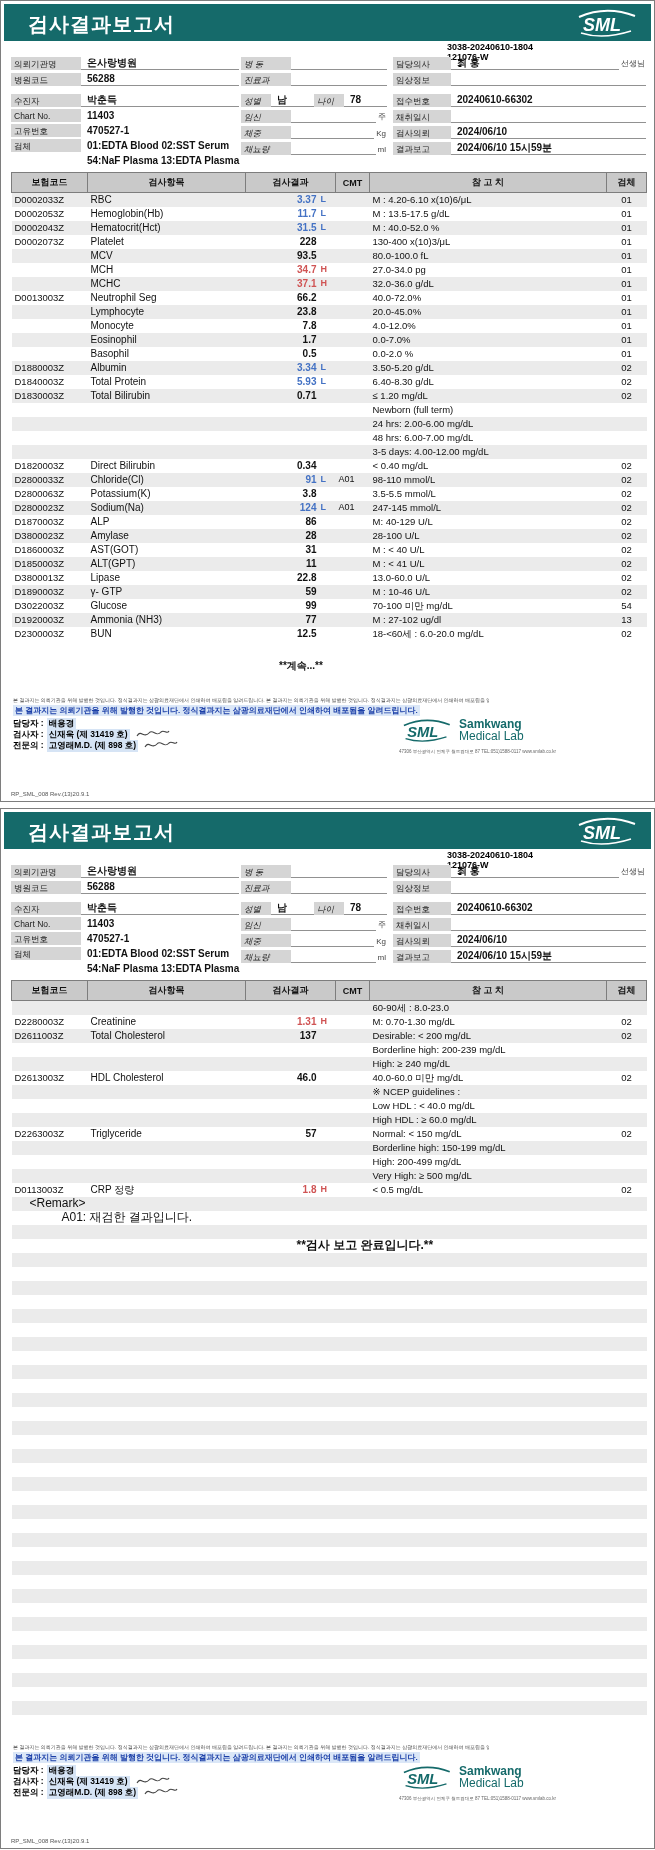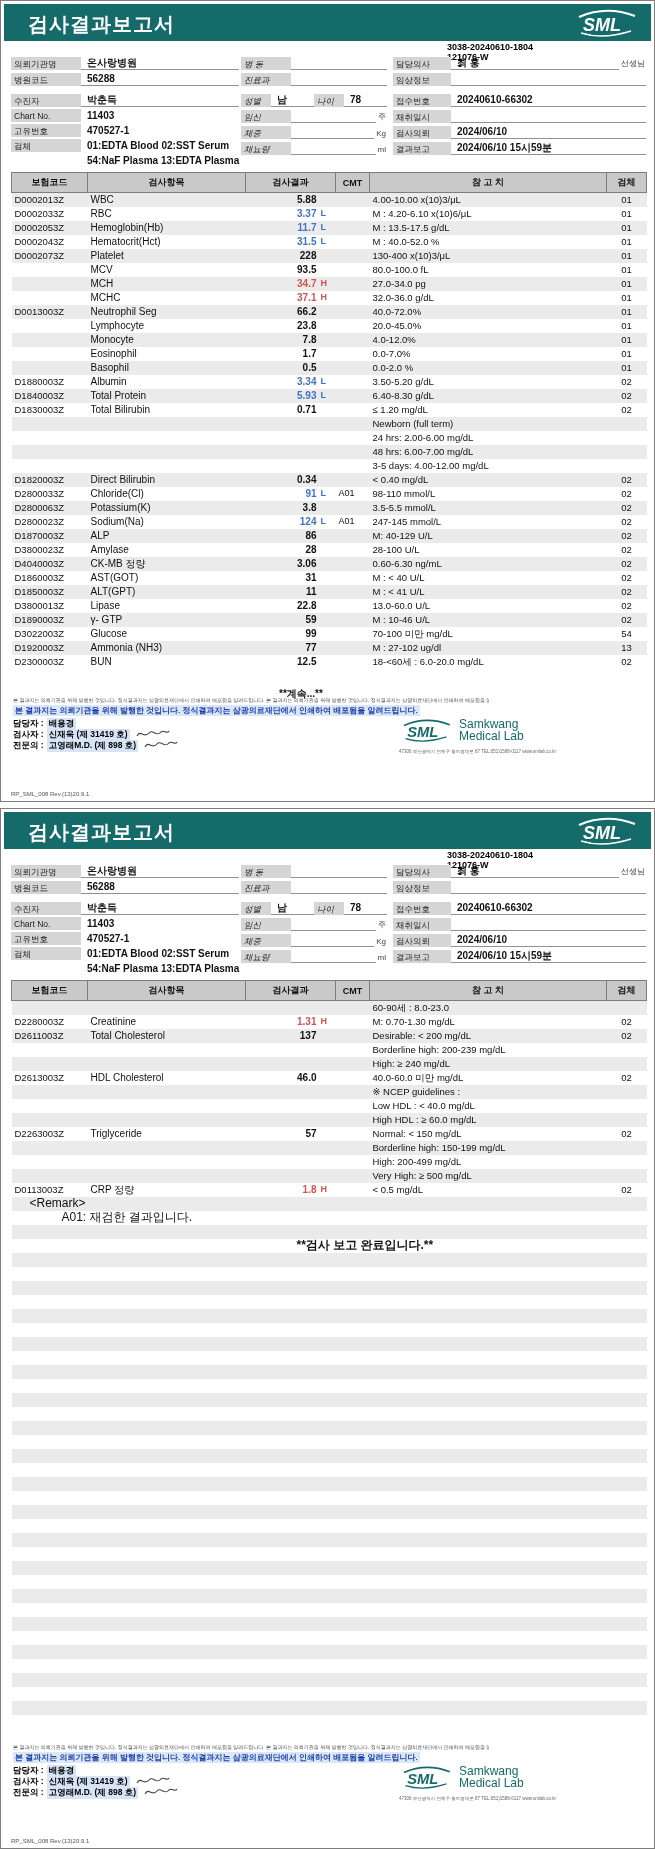--- a/index.html
+++ b/index.html
@@ -51,21 +51,21 @@
   
   .pfooter{position:absolute;left:0;right:0;bottom:4px;height:100px;}
   .tinyline{position:absolute;left:12px;top:0;right:165px;font-size:5px;line-height:6px;color:#444;white-space:nowrap;overflow:hidden;}
   .notice{position:absolute;left:12px;top:8px;font-size:8px;font-weight:bold;color:#1b3fa8;background:#dbe7f7;padding:0 2px;white-space:nowrap;}
   .staff{position:absolute;left:12px;top:22px;}
   .staff .sline{display:flex;align-items:center;font-size:8.5px;font-weight:bold;height:10px;margin-bottom:1px;color:#000;}
   .staff .sval{background:#d6e4f5;margin-left:3px;padding:0 2px;}
   .staff svg{margin-left:6px;}
   .flogo{position:absolute;left:398px;top:20px;display:flex;align-items:center;}
   .fname{margin-left:6px;line-height:12px;}
-  .fname .n1{font-size:12px;font-weight:normal;color:var(--teal);}
+  .fname .n1{font-size:12px;font-weight:bold;color:var(--teal);}
   .fname .n2{font-size:12px;color:var(--teal);}
   .faddr{position:absolute;left:398px;top:52px;width:230px;font-size:4.5px;line-height:5.5px;color:#666;white-space:nowrap;overflow:hidden;}
   .formno{position:absolute;left:10px;bottom:0;font-size:6px;color:#555;}
 </style>
 </head>
 <body>
 
 <div class="page page-1">
   <div class="titlebar">
     <span class="title">검사결과보고서</span>
@@ -185,29 +185,20 @@
         <th>보험코드</th>
         <th>검사항목</th>
         <th colspan="2">검사결과</th>
         <th>CMT</th>
         <th>참 고 치</th>
         <th>검체</th>
       </tr>
     </thead>
     <tbody>
         <tr>
-          <td class="code">D0002013Z</td>
-          <td class="name">WBC</td>
-          <td class="result">5.88</td>
-          <td class="flag"></td>
-          <td class="cmt"></td>
-          <td class="ref">4.00-10.00 x(10)3/μL</td>
-          <td class="spec">01</td>
-        </tr>
-        <tr>
           <td class="code">D0002033Z</td>
           <td class="name">RBC</td>
           <td class="result res-L">3.37</td>
           <td class="flag flag-L">L</td>
           <td class="cmt"></td>
           <td class="ref">M : 4.20-6.10 x(10)6/μL</td>
           <td class="spec">01</td>
         </tr>
         <tr>
           <td class="code">D0002053Z</td>
@@ -416,29 +407,20 @@
           <td class="ref">M: 40-129 U/L</td>
           <td class="spec">02</td>
         </tr>
         <tr>
           <td class="code">D3800023Z</td>
           <td class="name">Amylase</td>
           <td class="result">28</td>
           <td class="flag"></td>
           <td class="cmt"></td>
           <td class="ref">28-100 U/L</td>
-          <td class="spec">02</td>
-        </tr>
-        <tr>
-          <td class="code">D4040003Z</td>
-          <td class="name">CK-MB 정량</td>
-          <td class="result">3.06</td>
-          <td class="flag"></td>
-          <td class="cmt"></td>
-          <td class="ref">0.60-6.30 ng/mL</td>
           <td class="spec">02</td>
         </tr>
         <tr>
           <td class="code">D1860003Z</td>
           <td class="name">AST(GOT)</td>
           <td class="result">31</td>
           <td class="flag"></td>
           <td class="cmt"></td>
           <td class="ref">M : &lt; 40 U/L</td>
           <td class="spec">02</td>

